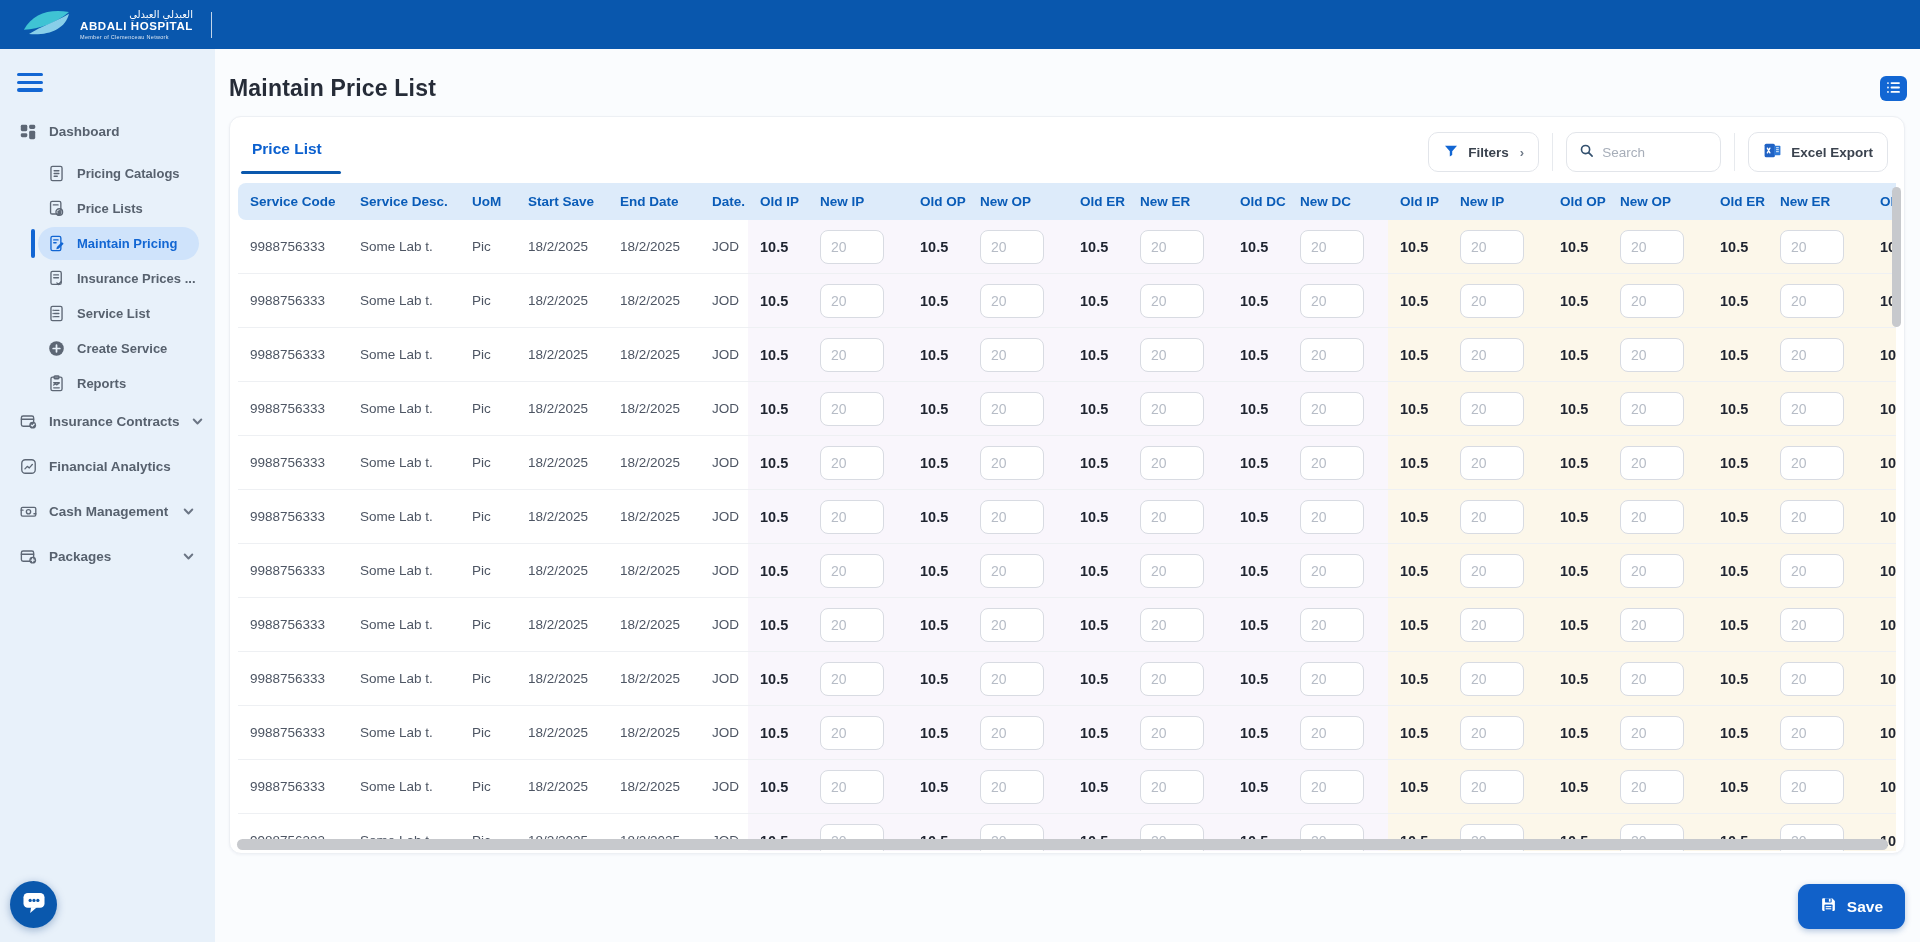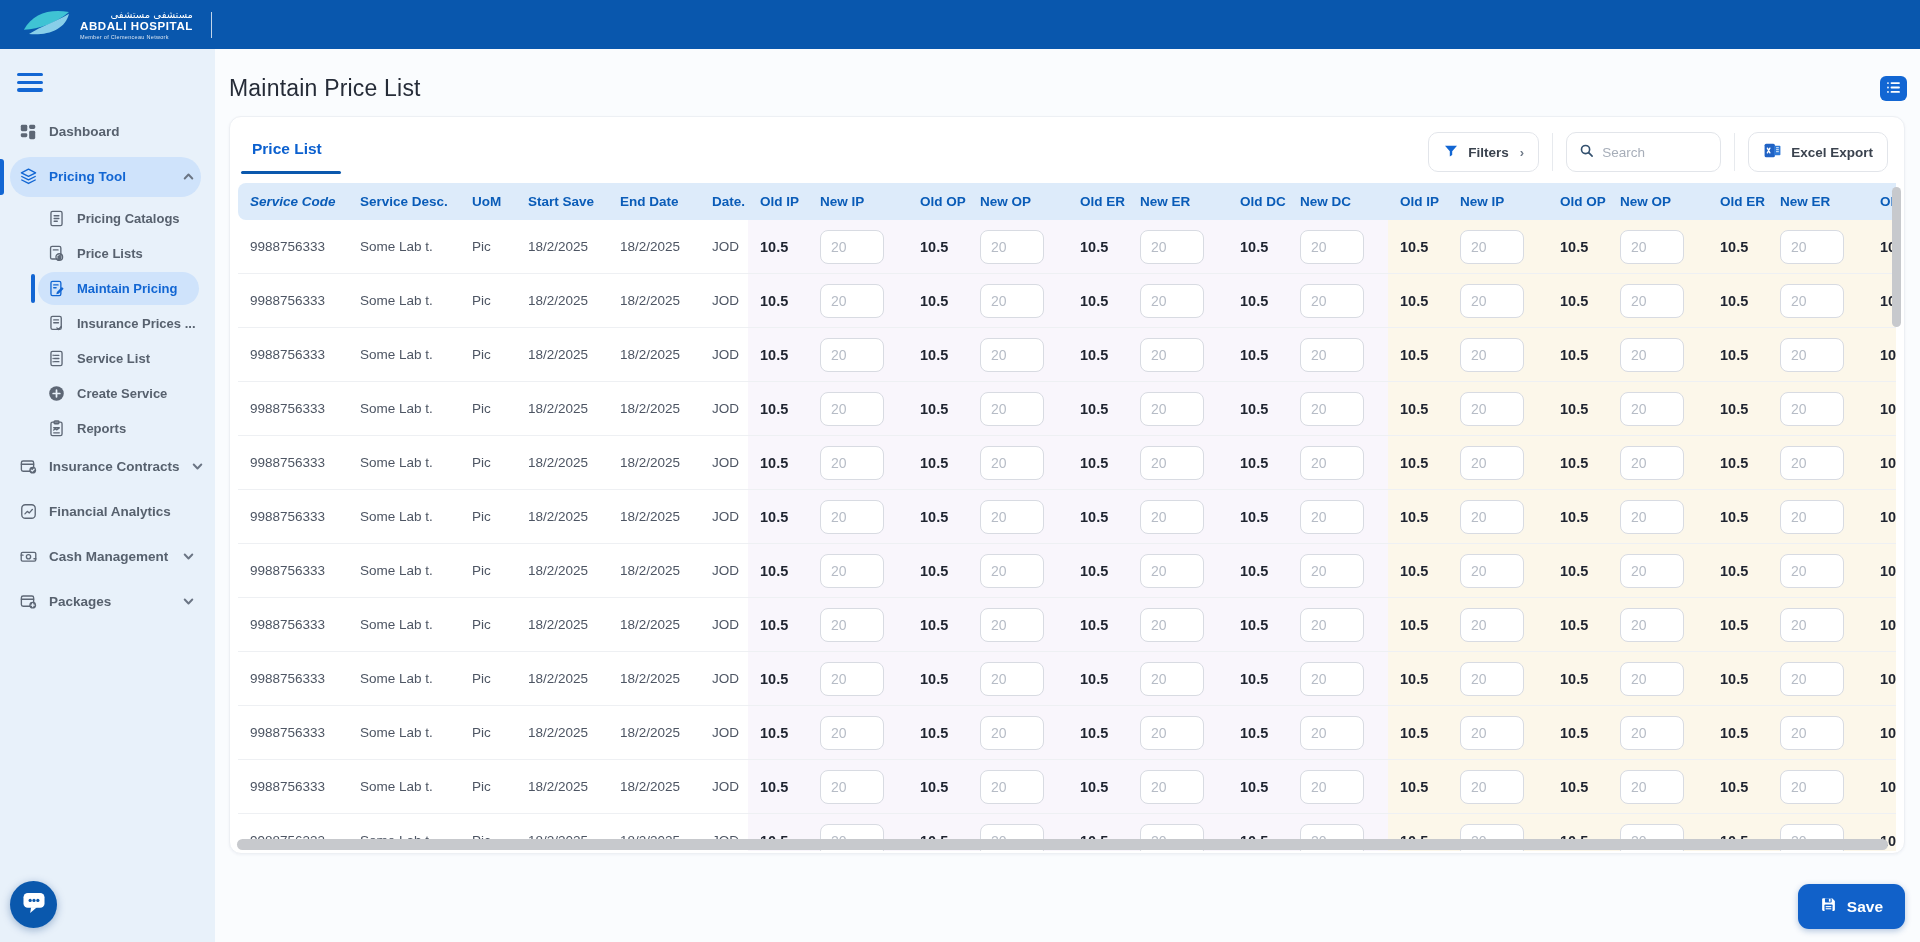--- a/index.html
+++ b/index.html
@@ -39,21 +39,21 @@
     position:relative;cursor:pointer;white-space:nowrap;}
   .side-sub.active{background:#cfe3fb;color:#1266d3;}
   .side-sub .edge-bar{position:absolute;left:-7px;top:2px;bottom:2px;width:4px;border-radius:3px;background:#1266d3;}
   .mi{display:flex;align-items:center;justify-content:center;width:20px;color:#5d6775;flex:none;}
   .active .mi{color:#1266d3;}
   .chev{margin-left:auto;color:#6b7584;display:flex;align-items:center;}
 
   
   .main{position:fixed;left:215px;top:49px;right:0;bottom:0;background:#fafcfe;overflow:hidden;}
   .main-head{display:flex;align-items:center;justify-content:space-between;padding:26px 13px 10px 14px;}
-  .page-title{font-size:23px;font-weight:normal;color:#262c38;letter-spacing:.2px;}
+  .page-title{font-size:23px;font-weight:bold;color:#262c38;letter-spacing:.2px;}
   .list-btn{width:27px;height:25px;background:#1266d3;border:none;border-radius:6px;cursor:pointer;
     display:flex;align-items:center;justify-content:center;}
 
   .card{margin:4px 15px 0 14px;background:#fff;border:1px solid #edf0f4;border-radius:12px;
     height:738px;position:relative;box-shadow:0 1px 3px rgba(16,42,90,.05);overflow:hidden;}
   .card-head{display:flex;align-items:center;justify-content:space-between;padding:12px 16px 0 16px;height:58px;}
   .tab{position:relative;color:#0b60cf;font-weight:bold;font-size:15.5px;padding:10px 6px 16px 6px;cursor:pointer;}
   .tab-underline{position:absolute;left:-5px;bottom:0;width:100px;height:3.5px;background:#0a58ad;border-radius:2px;}
   .controls{display:flex;align-items:center;}
   .ctrl-btn{display:flex;align-items:center;gap:9px;border:1px solid #e2e5ea;border-radius:10px;
@@ -64,21 +64,21 @@
   .search-box{display:flex;align-items:center;gap:8px;border:1px solid #e2e5ea;border-radius:10px;
     height:40px;padding:0 12px;width:155px;background:#fff;}
   .search-box input{border:none;outline:none;font-size:13.5px;width:100%;color:#3a424e;font-family:inherit;background:transparent;}
   .search-box input::placeholder{color:#a7aeb9;}
 
   
   .table-viewport{position:absolute;left:8px;right:8px;top:66px;bottom:2px;overflow:hidden;}
   table{border-collapse:separate;border-spacing:0;table-layout:fixed;width:1690px;}
   thead th{background:#ddebfa;color:#0a5cb8;font-size:13.5px;font-weight:bold;text-align:left;
     padding:11px 0 11px 12px;white-space:nowrap;overflow:hidden;}
-  thead th:first-child{border-radius:8px 0 0 8px;font-style:italic;}
+  thead th:first-child{border-radius:8px 0 0 8px;}
   tbody td{height:54px;border-bottom:1px solid #eef0f3;font-size:13.5px;color:#4d5563;
     padding:0 0 0 12px;white-space:nowrap;overflow:hidden;}
   td.val{font-weight:bold;color:#1f2430;font-size:14.5px;}
   .tint-purple{background:#f9f6fc;}
   .tint-cream{background:#fcf7ea;}
   .cell-input{width:64px;height:34px;border:1px solid #d8dbe2;border-radius:8px;padding:0 0 0 10px;
     font-size:14px;color:#424a57;background:#fff;outline:none;font-family:inherit;}
   .cell-input::placeholder{color:#b6bcc6;}
 
   .h-scrollbar{position:absolute;left:7px;right:16px;bottom:3px;height:11px;background:#c7c9cd;
@@ -99,21 +99,21 @@
 
 <header class="navbar">
   <div class="logo-wrap">
     <span>
       <svg width="52" height="34" viewBox="0 0 60 40">
         <path d="M4 28 C14 9, 34 3, 57 7 C42 20, 22 27, 4 28Z" fill="#3fc3d4"></path>
         <path d="M10 33 C25 23, 41 19, 57 9 C53 27, 33 35, 10 33Z" fill="#94d9ee" opacity="0.92"></path>
       </svg>
     </span>
     <div class="logo-text">
-      <div class="logo-ar">مستشفى مستشفى</div>
+      <div class="logo-ar">العبدلي العبدلي</div>
       <div class="logo-en">ABDALI HOSPITAL</div>
       <div class="logo-sub">Member of Clemenceau Network</div>
     </div>
     <div class="logo-divider"></div>
   </div>
 </header>
 
 <nav class="sidebar">
   <button class="hamburger">
     <span></span>
@@ -124,36 +124,20 @@
       <div class="side-item">
         <span class="mi">
           <svg width="18" height="18" viewBox="0 0 20 20" fill="currentColor">
             <rect x="2" y="2" width="7.2" height="7.2" rx="1.6"></rect>
             <rect x="11.3" y="2" width="6.7" height="4.6" rx="1.6"></rect>
             <rect x="2" y="11.3" width="7.2" height="4.6" rx="1.6"></rect>
             <rect x="11.3" y="8.7" width="6.7" height="9.3" rx="1.6"></rect>
           </svg>
         </span>
         <span>Dashboard</span>
-      </div>
-      <div class="side-item active">
-        <span class="edge-bar"></span>
-        <span class="mi">
-          <svg width="19" height="19" viewBox="0 0 24 24" fill="none" stroke="currentColor" stroke-width="1.7" stroke-linecap="round" stroke-linejoin="round">
-            <path d="M12 2.8 21 7.3 12 11.8 3 7.3Z"></path>
-            <path d="M3.5 12l8.5 4.2L20.5 12"></path>
-            <path d="M3.5 16.4 12 20.8l8.5-4.4"></path>
-          </svg>
-        </span>
-        <span>Pricing Tool</span>
-        <span class="chev">
-          <svg width="13" height="13" viewBox="0 0 12 12" fill="none" stroke="currentColor" stroke-width="1.8" stroke-linecap="round" stroke-linejoin="round" style="transform:rotate(180deg)">
-            <path d="M2.5 4.2 6 7.8l3.5-3.6"></path>
-          </svg>
-        </span>
       </div>
       <div class="side-sub">
         <span class="mi">
           <svg width="19" height="19" viewBox="0 0 24 24" fill="none" stroke="currentColor" stroke-width="1.7" stroke-linecap="round" stroke-linejoin="round">
             <rect x="5" y="3" width="14" height="18" rx="2"></rect>
             <path d="M9 8.5h6M9 12h6M9 15.5h4"></path>
           </svg>
         </span>
         <span>Pricing Catalogs</span>
       </div>

